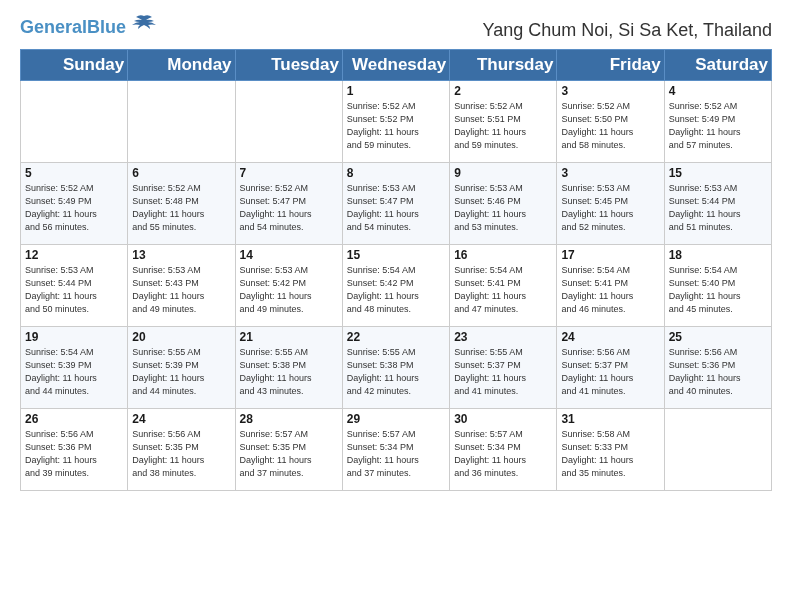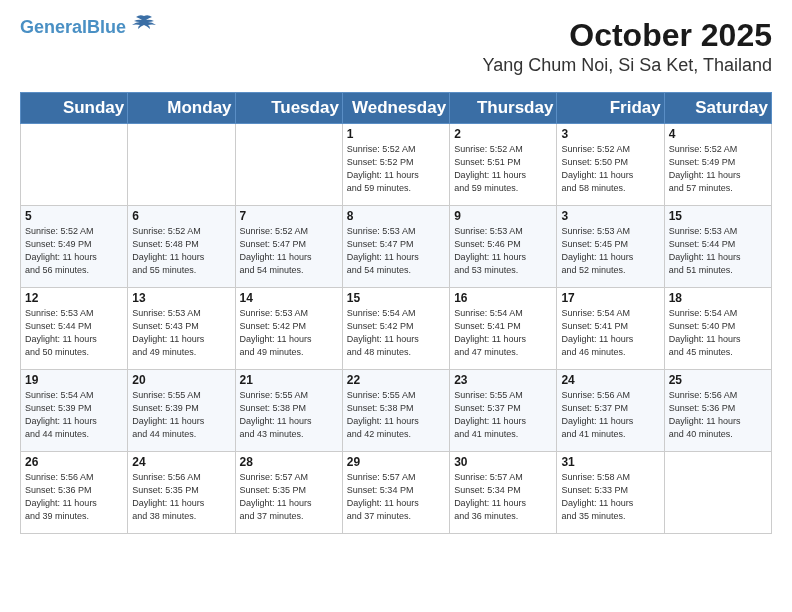--- a/index.html
+++ b/index.html
@@ -13,21 +13,21 @@
     .page {
       width: 792px;
       height: 612px;
       padding: 18px 20px 10px 20px;
       background: #fff;
     }
     .header {
       display: flex;
       align-items: flex-start;
       justify-content: space-between;
-      margin-bottom: 16px;
+      margin-bottom: 8px;
     }
     .logo {
       display: flex;
       flex-direction: column;
       align-items: flex-start;
     }
     .logo-text {
       font-size: 18px;
       font-weight: bold;
       color: #1a3a5c;
@@ -98,21 +98,20 @@
       <div style="display:flex; align-items:center;">
         <span class="logo-text">
           <span>General</span><span style="color:#4a90c4;">Blue</span>
         </span>
         <svg width="28" height="18" viewBox="0 0 28 18" style="margin-left:4px; margin-top:-8px;">
           <path d="M14 2 Q18 0 22 3 Q19 4 16 6 Q20 5 24 7 Q21 8 18 8 Q22 8 26 11 Q22 10 18 11 Q20 12 20 15 Q17 12 14 11 Q11 12 8 15 Q8 12 10 11 Q6 10 2 11 Q6 8 10 8 Q7 8 4 7 Q8 5 12 6 Q9 4 6 3 Q10 0 14 2Z" fill="#3a6ea5"></path>
         </svg>
       </div>
     </div>
     <div class="title-block">
-      <div class="month-title">October 2025</div>
       <div class="location-title">Yang Chum Noi, Si Sa Ket, Thailand</div>
     </div>
   </div>
 
   <table class="calendar">
     <thead>
       <tr>
       <th>Sunday</th>
           <th>Monday</th>
           <th>Tuesday</th>

